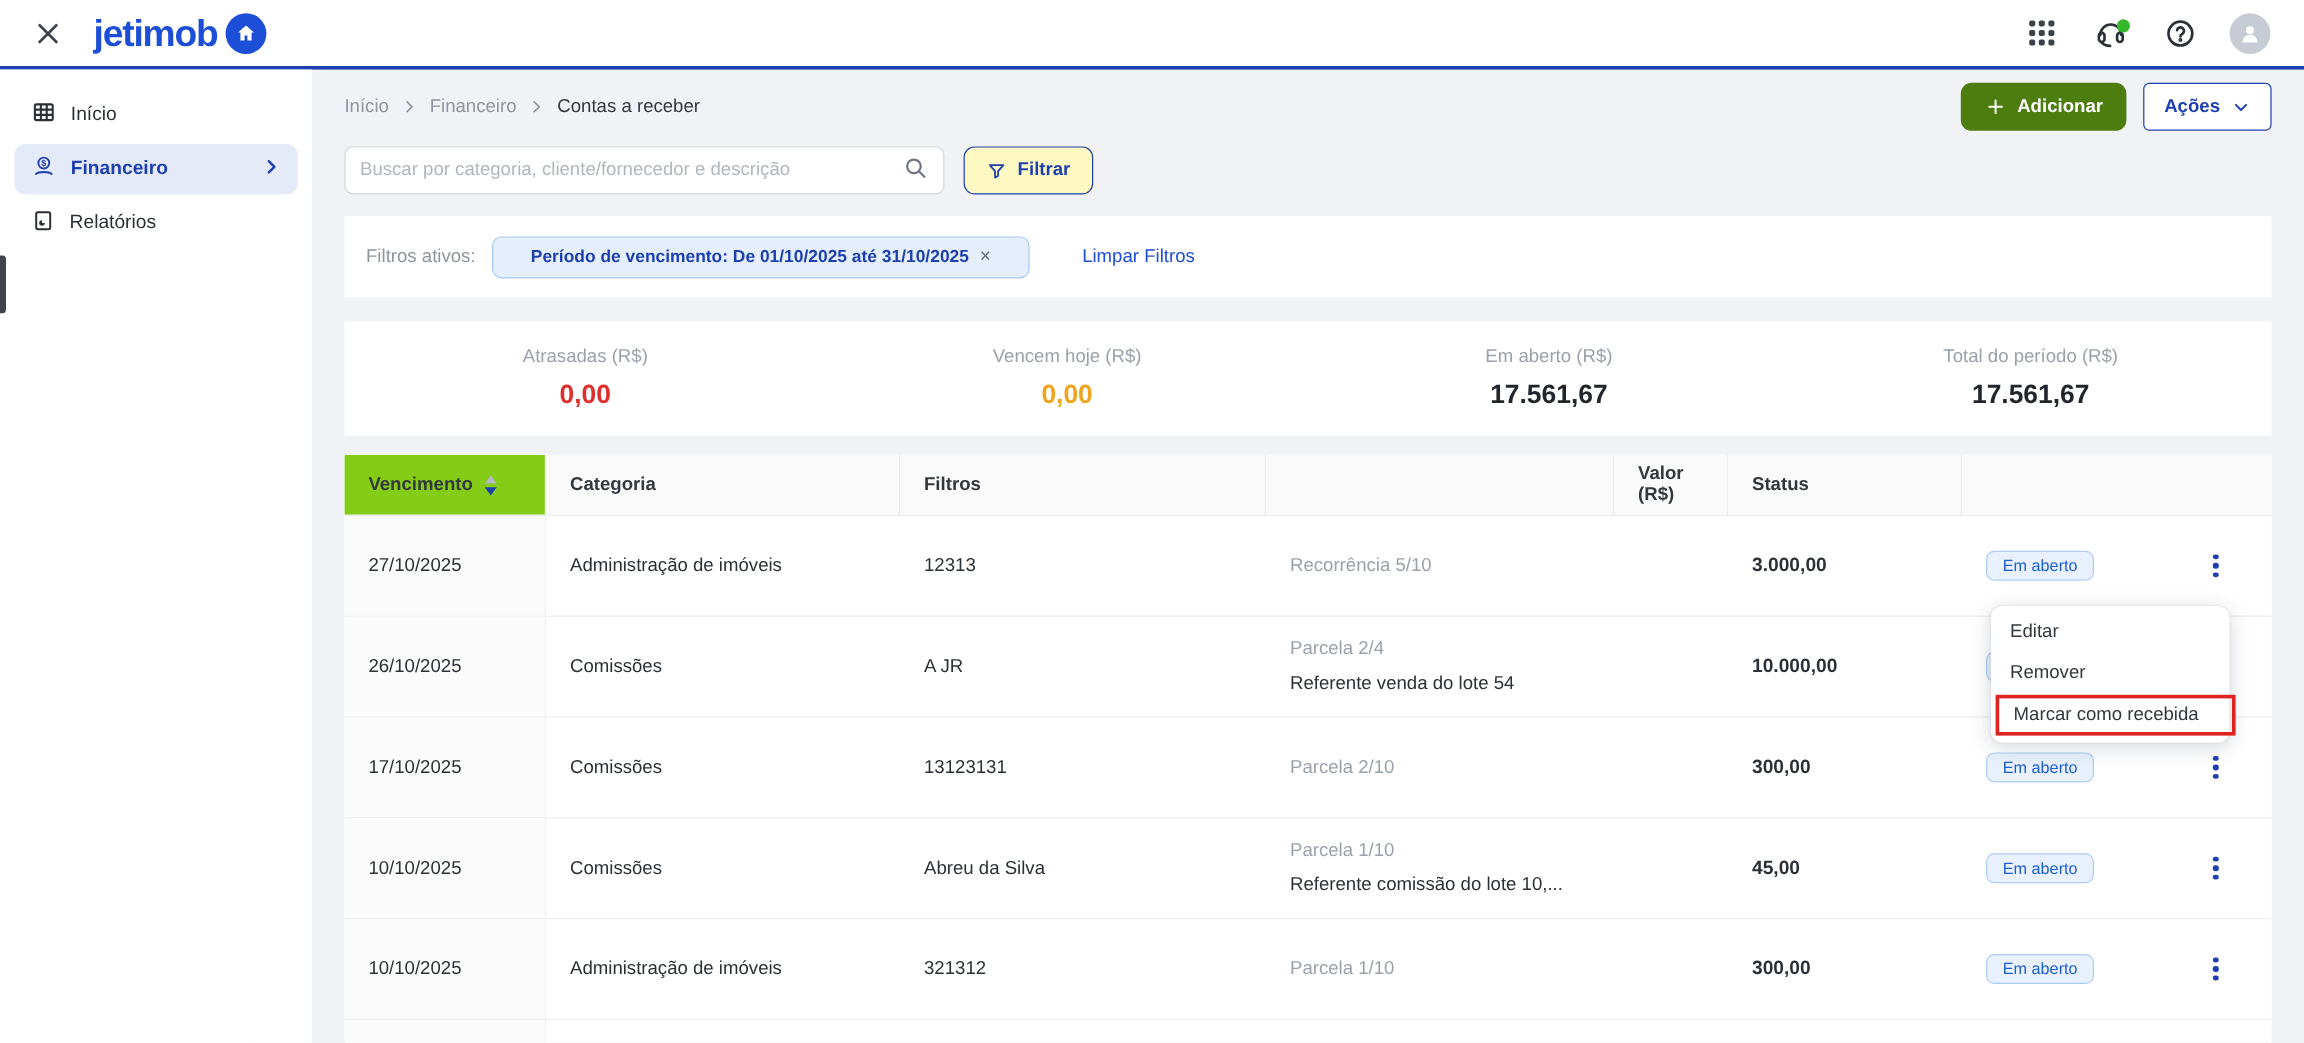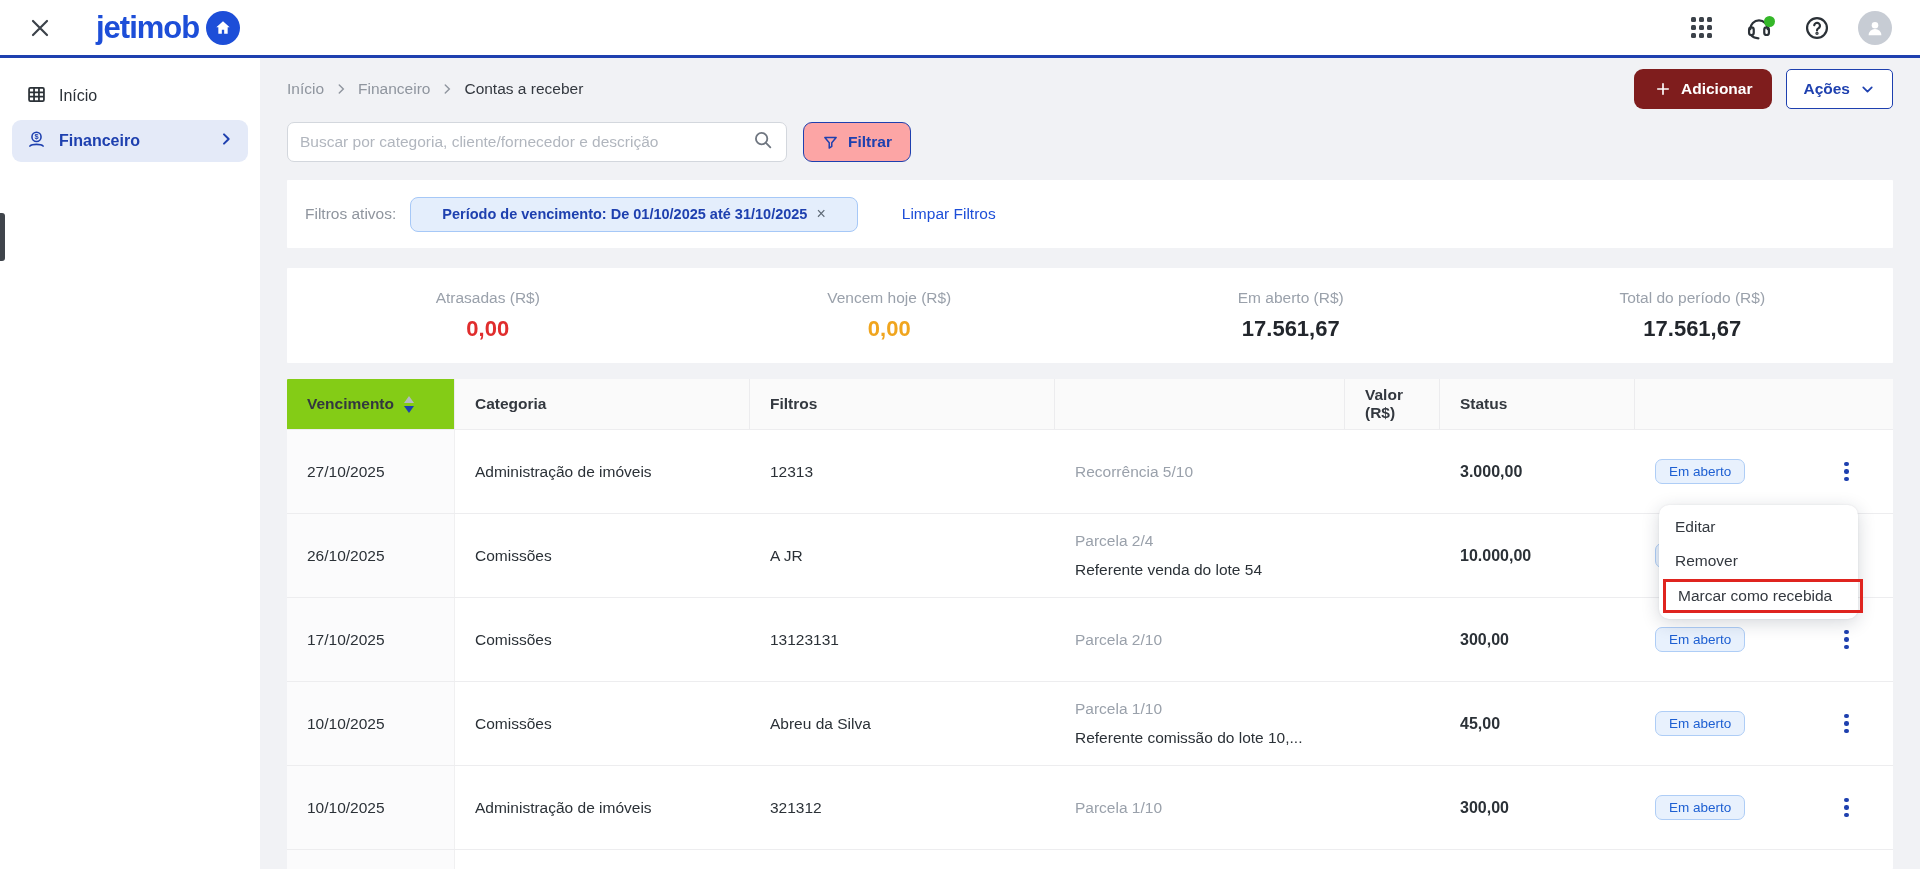--- a/index.html
+++ b/index.html
@@ -2,21 +2,21 @@
 <html><head>
 <meta charset="utf-8">
 <style>
   * { margin:0; padding:0; box-sizing:border-box; }
   html,body { width:1920px; height:869px; overflow:hidden; }
   body { font-family:"Liberation Sans","DejaVu Sans",sans-serif; background:#f1f2f5; color:#2b3137; }
   .app { position:relative; width:1920px; height:869px; display:flex; flex-direction:column; }
 
   
   .topbar { height:58px; background:#fff; border-bottom:3px solid #1e40af; display:flex; align-items:center; justify-content:space-between; padding:0 28px; flex:0 0 auto; }
-  .topbar-left { display:flex; align-items:center; gap:44px; }
+  .topbar-left { display:flex; align-items:center; gap:26px; }
   .close-btn { background:none; border:none; cursor:pointer; display:flex; align-items:center; }
   .logo { display:flex; align-items:center; gap:7px; cursor:pointer; }
   .logo-text { font-size:31px; letter-spacing:-1px; color:#1d4ed8; }
   .logo-text b { font-weight:800; }
   .logo-text span { font-weight:600; }
   .logo-home { width:34px; height:34px; border-radius:50%; background:#1d4ed8; display:flex; align-items:center; justify-content:center; }
   .topbar-right { display:flex; align-items:center; gap:24px; }
   .tb-icon { width:34px; height:34px; display:flex; align-items:center; justify-content:center; background:none; border:none; cursor:pointer; position:relative; }
   .apps-grid { display:grid; grid-template-columns:repeat(3,5px); grid-template-rows:repeat(3,5px); gap:3px; }
   .apps-grid i { background:#3c424a; border-radius:1.5px; }
@@ -33,29 +33,29 @@
 
   .main { flex:1; min-width:0; padding:10px 27px 0 27px; display:flex; flex-direction:column; }
 
   
   .page-head { height:42px; display:flex; align-items:center; justify-content:space-between; }
   .breadcrumb { display:flex; align-items:center; gap:10px; font-size:15.5px; }
   .bc-link { color:#8f959e; cursor:pointer; }
   .bc-current { color:#33383f; }
   .bc-sep { color:#8f959e; display:flex; align-items:center; }
   .head-actions { display:flex; align-items:center; gap:14px; }
-  .btn-primary { height:40px; padding:0 20px; background:#7f1d1d; color:#fff; border:none; border-radius:9px; font-size:15.5px; font-weight:600; display:flex; align-items:center; gap:9px; cursor:pointer; }
+  .btn-primary { height:40px; padding:0 20px; background:#4d7c0f; color:#fff; border:none; border-radius:9px; font-size:15.5px; font-weight:600; display:flex; align-items:center; gap:9px; cursor:pointer; }
   .btn-outline { height:40px; padding:0 16px; background:#fff; color:#1e40af; border:1.5px solid #1e40af; border-radius:5px; font-size:15.5px; font-weight:600; display:flex; align-items:center; gap:9px; cursor:pointer; }
 
   
   .search-row { margin-top:12px; display:flex; align-items:center; gap:16px; }
   .search-box { width:500px; height:40px; background:#fff; border:1px solid #d3d7dd; border-radius:7px; display:flex; align-items:center; padding:0 12px; }
   .search-box input { flex:1; border:none; outline:none; font-size:15.5px; color:#2b3137; background:transparent; font-family:inherit; }
   .search-box input::placeholder { color:#b1b6be; }
-  .btn-filter { height:40px; padding:0 18px; background:#fca5a5; border:1.5px solid #1e40af; border-radius:9px; color:#1e40af; font-size:15.5px; font-weight:600; display:flex; align-items:center; gap:9px; cursor:pointer; }
+  .btn-filter { height:40px; padding:0 18px; background:#fef9c3; border:1.5px solid #1e40af; border-radius:9px; color:#1e40af; font-size:15.5px; font-weight:600; display:flex; align-items:center; gap:9px; cursor:pointer; }
 
   
   .card { background:#fff; border-radius:1px; }
   .filters-card { margin-top:18px; height:68px; display:flex; align-items:center; padding:0 18px; flex:0 0 auto; }
   .filters-label { color:#8f959e; font-size:15.5px; }
   .chip { margin-left:14px; display:flex; align-items:center; gap:9px; background:#e4eefc; border:1px solid #a6c8f7; border-radius:8px; height:35px; padding:0 31px; color:#1e40af; font-size:14.5px; font-weight:700; cursor:pointer; }
   .chip-x { color:#5f6a77; font-weight:400; font-size:16px; cursor:pointer; }
   .clear-link { margin-left:44px; color:#1d4ed8; font-size:15.5px; cursor:pointer; text-decoration:none; }
 
   .stats-card { margin-top:20px; height:95px; display:flex; align-items:center; flex:0 0 auto; }
@@ -175,20 +175,30 @@
               <path d="M4.5 19.5c2.5-2.6 12.5-2.6 15 0" stroke-linecap="round"></path>
             </svg>
         </span>
         <span>Financeiro</span>
         <span class="grow"></span>
         <span>
           <svg width="16" height="16" viewBox="0 0 24 24" fill="none" stroke="#1e40af" stroke-width="3" stroke-linecap="round" stroke-linejoin="round">
               <path d="M9 5l7 7-7 7"></path>
             </svg>
         </span>
+      </div>
+      <div class="side-item">
+        <span>
+          <svg width="20" height="20" viewBox="0 0 24 24" fill="none" stroke="#2b3137" stroke-width="2">
+              <rect x="5" y="3.5" width="14" height="17" rx="1.8"></rect>
+              <circle cx="10.8" cy="14.2" r="2.8" fill="#2b3137" stroke="none"></circle>
+              <path d="M10.8 14.2V11a3.2 3.2 0 0 1 3.2 3.2z" fill="#fff" stroke="none"></path>
+            </svg>
+        </span>
+        <span>Relatórios</span>
       </div>
       <div class="scroll-mark"></div>
     </aside>
 
     <main class="main">
 
       <div class="page-head">
         <nav class="breadcrumb">
           <span class="bc-link">Início</span>
           <span class="bc-sep">

